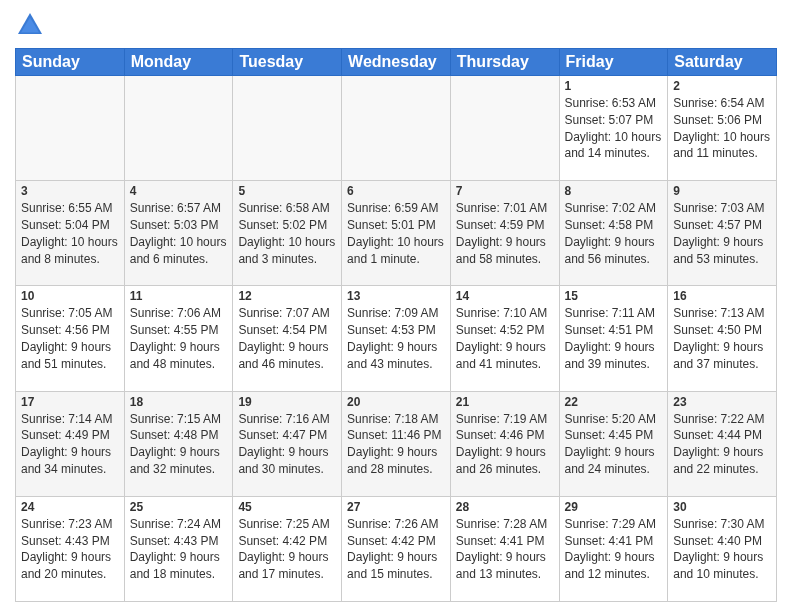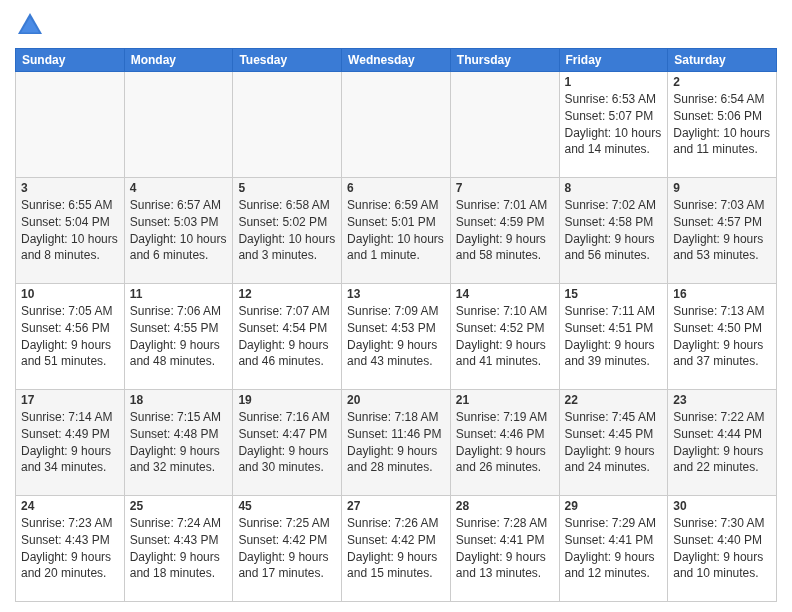--- a/index.html
+++ b/index.html
@@ -61,21 +61,21 @@
     }
     .calendar {
       flex: 1;
       border-collapse: collapse;
       width: 100%;
       table-layout: fixed;
     }
     .calendar th {
       background: #3a7bd5;
       color: white;
-      font-size: 12px;
+      font-size: 16px;
       font-weight: bold;
       padding: 4px 6px;
       text-align: left;
       border: 1px solid #2a6bc5;
     }
     .calendar td {
       border: 1px solid #ccc;
       vertical-align: top;
       padding: 3px 5px;
       font-size: 10px;
@@ -267,21 +267,21 @@
 Daylight: 9 hours and 28 minutes.</div>
           </td>
           <td>
             <span class="day-num">21</span>
             <div class="day-info">Sunrise: 7:19 AM
 Sunset: 4:46 PM
 Daylight: 9 hours and 26 minutes.</div>
           </td>
           <td>
             <span class="day-num">22</span>
-            <div class="day-info">Sunrise: 7:45 AM
+            <div class="day-info">Sunrise: 5:20 AM
 Sunset: 4:45 PM
 Daylight: 9 hours and 24 minutes.</div>
           </td>
           <td>
             <span class="day-num">23</span>
             <div class="day-info">Sunrise: 7:22 AM
 Sunset: 4:44 PM
 Daylight: 9 hours and 22 minutes.</div>
           </td>
         </tr>

